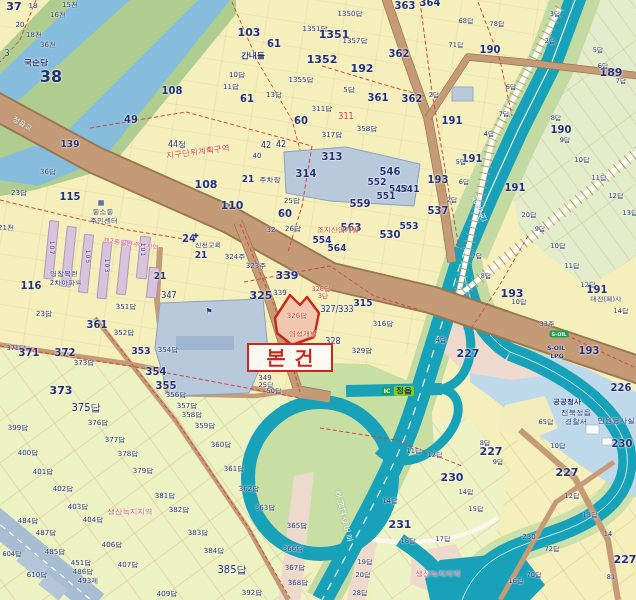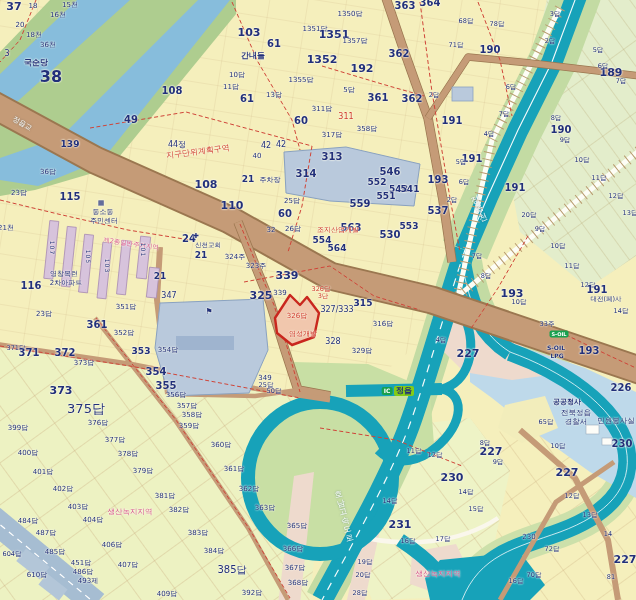--- a/index.html
+++ b/index.html
@@ -331,24 +331,24 @@
       <span class="lbl" style="left: 65px; top: 353px; font-size: 10px; color: rgb(34, 48, 122); font-weight: 700; transform: translate(-50%, -50%);">372</span>
       <span class="lbl" style="left: 61px; top: 390px; font-size: 11px; color: rgb(34, 48, 122); font-weight: 700; transform: translate(-50%, -50%);">373</span>
       <span class="lbl" style="left: 124px; top: 333px; font-size: 7px; color: rgb(34, 48, 122); font-weight: 400; transform: translate(-50%, -50%);">352답</span>
       <span class="lbl" style="left: 141px; top: 351px; font-size: 9px; color: rgb(34, 48, 122); font-weight: 700; transform: translate(-50%, -50%);">353</span>
       <span class="lbl" style="left: 168px; top: 350px; font-size: 7px; color: rgb(34, 48, 122); font-weight: 400; transform: translate(-50%, -50%);">354답</span>
       <span class="lbl" style="left: 156px; top: 372px; font-size: 10px; color: rgb(34, 48, 122); font-weight: 700; transform: translate(-50%, -50%);">354</span>
       <span class="lbl" style="left: 166px; top: 386px; font-size: 10px; color: rgb(34, 48, 122); font-weight: 700; transform: translate(-50%, -50%);">355</span>
       <span class="lbl" style="left: 176px; top: 395px; font-size: 7px; color: rgb(34, 48, 122); font-weight: 400; transform: translate(-50%, -50%);">356답</span>
       <span class="lbl" style="left: 187px; top: 406px; font-size: 7px; color: rgb(34, 48, 122); font-weight: 400; transform: translate(-50%, -50%);">357답</span>
       <span class="lbl" style="left: 192px; top: 415px; font-size: 7px; color: rgb(34, 48, 122); font-weight: 400; transform: translate(-50%, -50%);">358답</span>
-      <span class="lbl" style="left: 189px; top: 426px; font-size: 7px; color: rgb(34, 48, 122); font-weight: 400; transform: translate(-50%, -50%);">359답</span>
+      <span class="lbl" style="left: 205px; top: 426px; font-size: 7px; color: rgb(34, 48, 122); font-weight: 400; transform: translate(-50%, -50%);">359답</span>
       <span class="lbl" style="left: 221px; top: 445px; font-size: 7px; color: rgb(34, 48, 122); font-weight: 400; transform: translate(-50%, -50%);">360답</span>
       <span class="lbl" style="left: 84px; top: 363px; font-size: 7px; color: rgb(34, 48, 122); font-weight: 400; transform: translate(-50%, -50%);">373답</span>
-      <span class="lbl" style="left: 86px; top: 408px; font-size: 13px; color: rgb(34, 48, 122); font-weight: 400; transform: translate(-50%, -50%);">375답</span>
+      <span class="lbl" style="left: 86px; top: 408px; font-size: 10px; color: rgb(34, 48, 122); font-weight: 400; transform: translate(-50%, -50%);">375답</span>
       <span class="lbl" style="left: 98px; top: 423px; font-size: 7px; color: rgb(34, 48, 122); font-weight: 400; transform: translate(-50%, -50%);">376답</span>
       <span class="lbl" style="left: 115px; top: 440px; font-size: 7px; color: rgb(34, 48, 122); font-weight: 400; transform: translate(-50%, -50%);">377답</span>
       <span class="lbl" style="left: 128px; top: 454px; font-size: 7px; color: rgb(34, 48, 122); font-weight: 400; transform: translate(-50%, -50%);">378답</span>
       <span class="lbl" style="left: 143px; top: 471px; font-size: 7px; color: rgb(34, 48, 122); font-weight: 400; transform: translate(-50%, -50%);">379답</span>
       <span class="lbl" style="left: 165px; top: 496px; font-size: 7px; color: rgb(34, 48, 122); font-weight: 400; transform: translate(-50%, -50%);">381답</span>
       <span class="lbl" style="left: 179px; top: 510px; font-size: 7px; color: rgb(34, 48, 122); font-weight: 400; transform: translate(-50%, -50%);">382답</span>
       <span class="lbl" style="left: 198px; top: 533px; font-size: 7px; color: rgb(34, 48, 122); font-weight: 400; transform: translate(-50%, -50%);">383답</span>
       <span class="lbl" style="left: 214px; top: 551px; font-size: 7px; color: rgb(34, 48, 122); font-weight: 400; transform: translate(-50%, -50%);">384답</span>
       <span class="lbl" style="left: 232px; top: 570px; font-size: 10px; color: rgb(34, 48, 122); font-weight: 400; transform: translate(-50%, -50%);">385답</span>
       <span class="lbl" style="left: 18px; top: 428px; font-size: 7px; color: rgb(34, 48, 122); font-weight: 400; transform: translate(-50%, -50%);">399답</span>
@@ -400,13 +400,14 @@
       <span class="lbl" style="left: 552px; top: 549px; font-size: 6.5px; color: rgb(34, 48, 122); font-weight: 400; transform: translate(-50%, -50%);">72답</span>
       <span class="lbl" style="left: 534px; top: 575px; font-size: 6.5px; color: rgb(34, 48, 122); font-weight: 400; transform: translate(-50%, -50%);">70답</span>
       <span class="lbl" style="left: 516px; top: 581px; font-size: 6.5px; color: rgb(34, 48, 122); font-weight: 400; transform: translate(-50%, -50%);">16답</span>
       <span class="lbl" style="left: 611px; top: 577px; font-size: 6.5px; color: rgb(34, 48, 122); font-weight: 400; transform: translate(-50%, -50%);">81</span>
       <span class="lbl" style="left: 365px; top: 562px; font-size: 6.5px; color: rgb(34, 48, 122); font-weight: 400; transform: translate(-50%, -50%);">19답</span>
       <span class="lbl" style="left: 363px; top: 575px; font-size: 6.5px; color: rgb(34, 48, 122); font-weight: 400; transform: translate(-50%, -50%);">20답</span>
       <span class="lbl" style="left: 360px; top: 593px; font-size: 6.5px; color: rgb(34, 48, 122); font-weight: 400; transform: translate(-50%, -50%);">28답</span>
       <span class="lbl" style="left: 209px; top: 312px; font-size: 8px; color: rgb(34, 48, 122); font-weight: 400; transform: translate(-50%, -50%);">⚑</span>
     </div>
 
+<div id="subject-box">본건</div>
 </div>
 
 </body></html>

